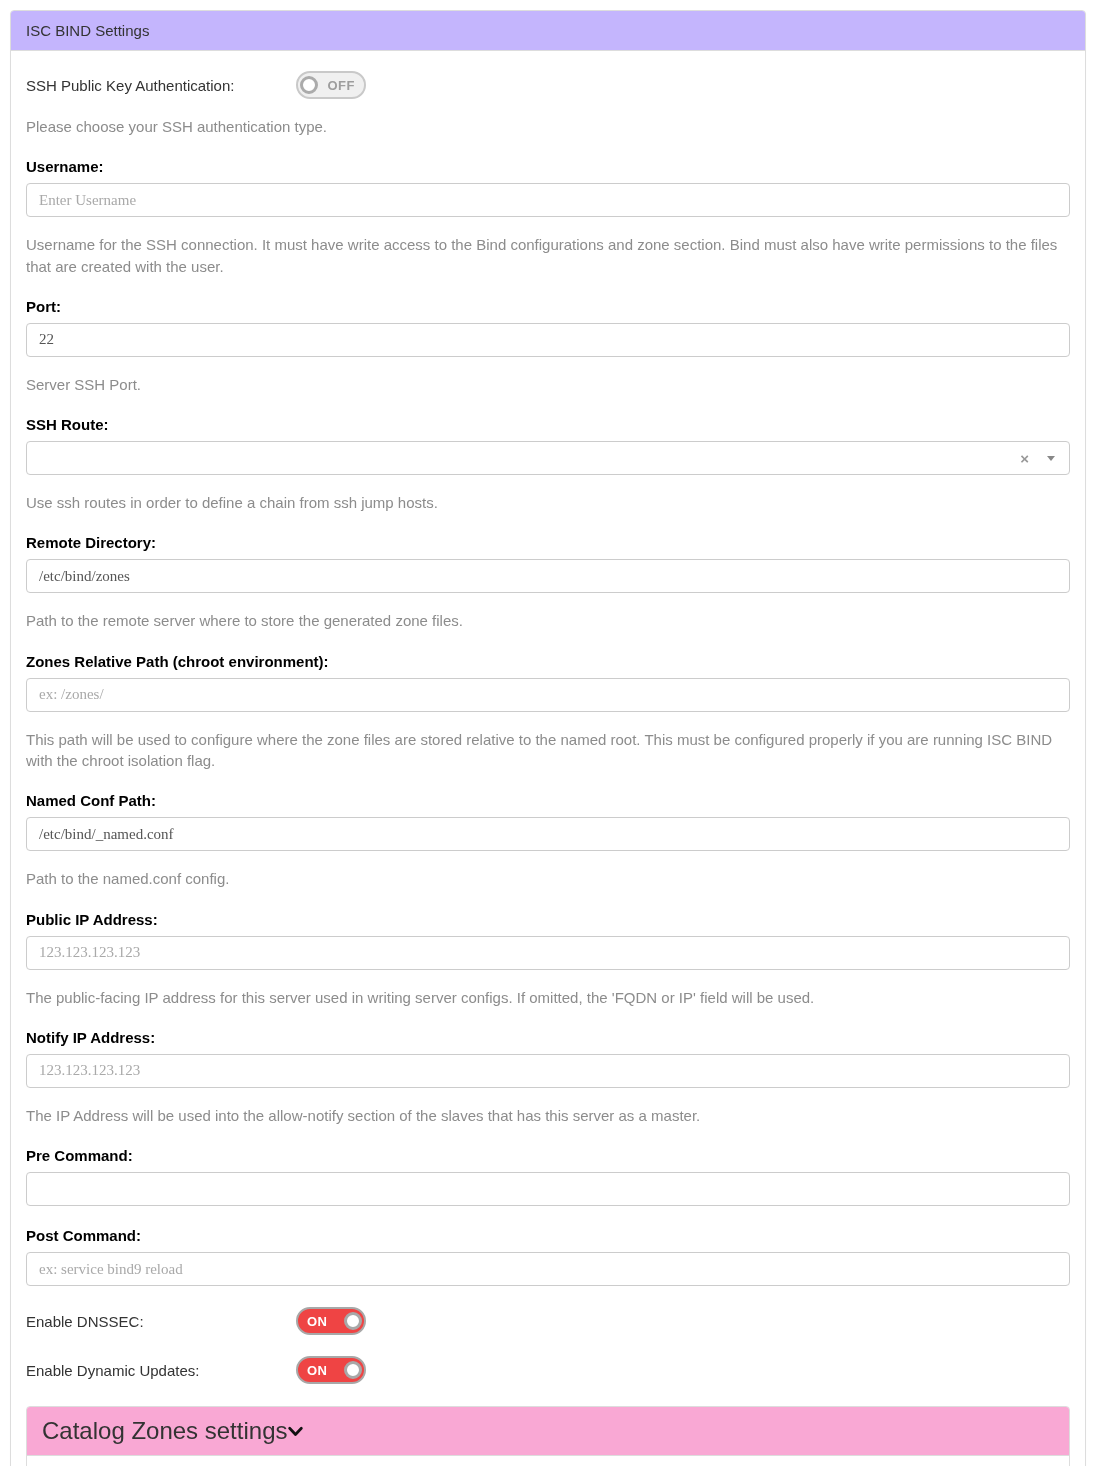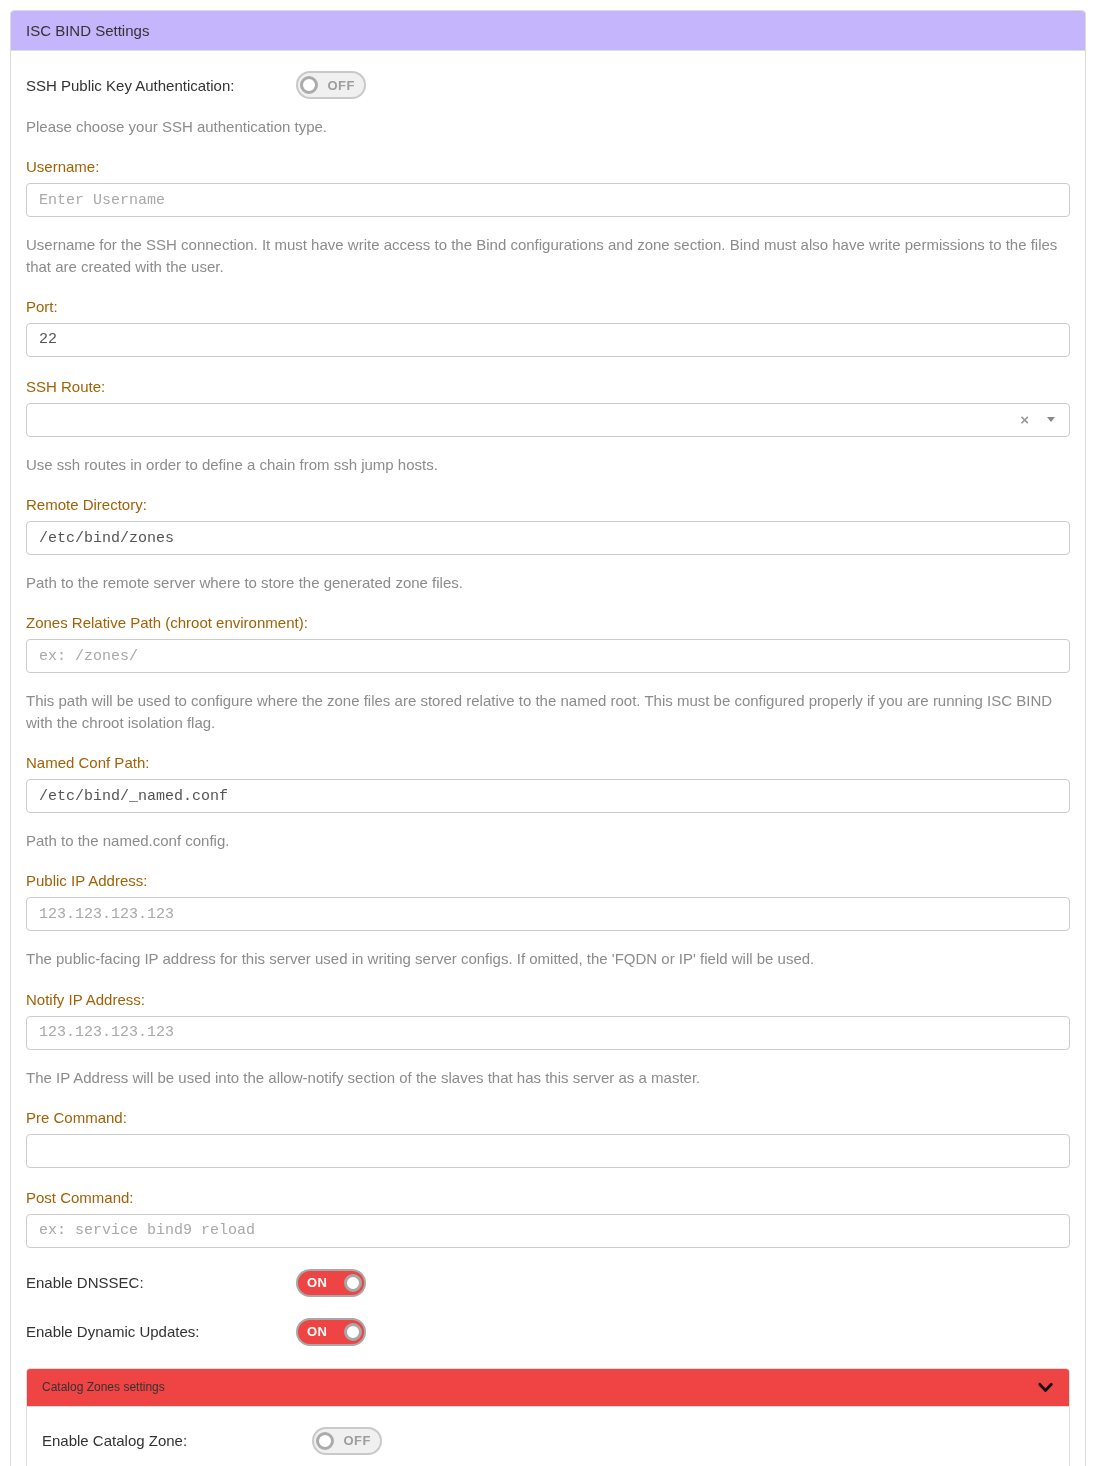--- a/index.html
+++ b/index.html
@@ -23,31 +23,31 @@
     border-radius: 3px 3px 0 0;
     padding: 11px 15px;
     color: #333;
     font-size: 15px;
   }
   .panel-body { padding: 20px 15px 38px 15px; }
 
   .form-group { margin-bottom: 21px; }
   .form-group > label {
     display: block;
-    font-weight: normal;
-    color: #a16207;
+    font-weight: bold;
+    color: #000000;
     margin-bottom: 8px;
   }
   .form-control {
     display: block;
     width: 100%;
     height: 34px;
     padding: 6px 12px;
     font-size: 15px;
-    font-family: Liberation Mono, monospace;
+    font-family: Liberation Serif, serif;
     color: #555;
     background: #fff;
     border: 1px solid #ccc;
     border-radius: 4px;
     outline: none;
   }
   .form-control::placeholder { color: #a9a9a9; opacity: 1; }
   .help {
     margin-top: 17px;
     color: #8c8c8c;
@@ -110,29 +110,29 @@
   }
 
   
   .inner-panel {
     border: 1px solid #ddd;
     border-radius: 4px;
     margin-top: 22px;
     background: #fff;
   }
   .inner-panel-heading {
-    background: #ef4444;
+    background: #f9a8d4;
     border-bottom: 1px solid #ddd;
     border-radius: 3px 3px 0 0;
     padding: 10px 15px;
-    font-size: 12px;
+    font-size: 24px;
     color: #333;
     display: flex;
     align-items: center;
-    justify-content: space-between;
+    justify-content: flex-start;
     cursor: pointer;
   }
   .chevron { width: 17px; height: 17px; flex: 0 0 auto; }
   .inner-panel-body { padding: 20px 15px 28px 15px; }
 </style>
 </head>
 <body>
 
 <div class="panel">
   <div class="panel-heading">
@@ -154,20 +154,21 @@
     <div class="form-group">
       <label>Username:</label>
       <input class="form-control" type="text" placeholder="Enter Username" style="">
       <p class="help">Username for the SSH connection. It must have write access to the Bind configurations and zone section. Bind must also have write permissions to the files that are created with the user.</p>
     </div>
 
 
     <div class="form-group">
       <label>Port:</label>
       <input class="form-control" type="text" value="22" style="">
+      <p class="help">Server SSH Port.</p>
     </div>
 
     <div class="form-group">
       <label>SSH Route:</label>
       <div class="select-box">
         <span class="clear-x">×</span>
         <span class="caret"></span>
       </div>
       <p class="help">Use ssh routes in order to define a chain from ssh jump hosts.</p>
     </div>

